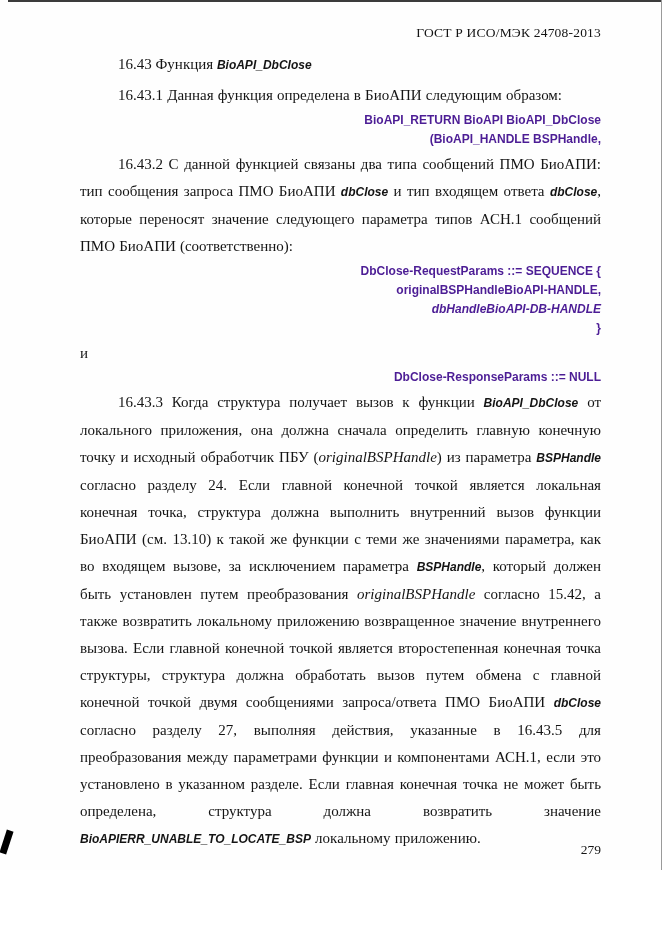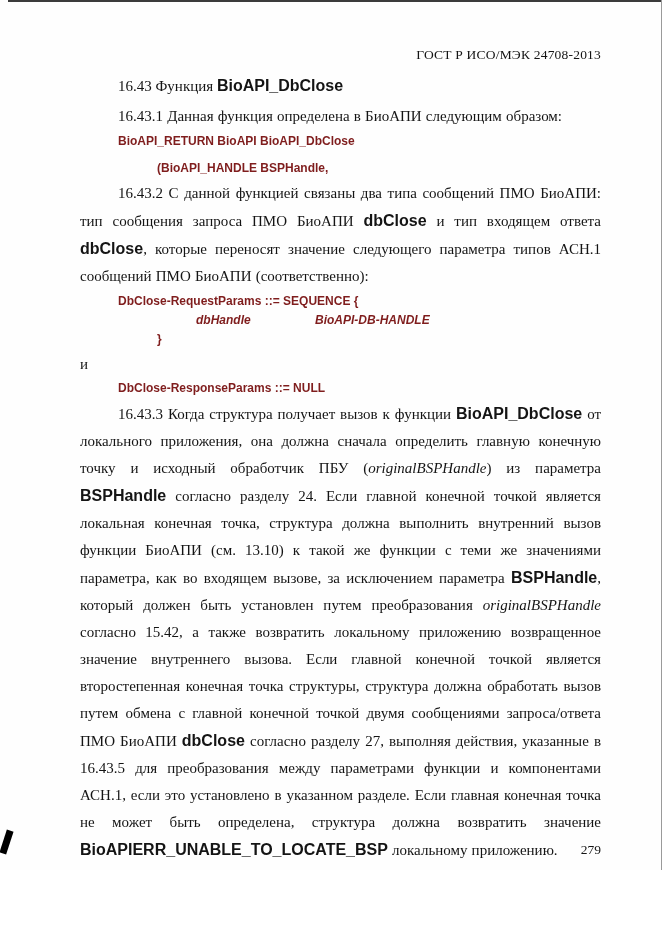--- a/index.html
+++ b/index.html
@@ -2,21 +2,21 @@
 <html><head>
 <meta charset="utf-8">
 <style>
   html, body { margin: 0; padding: 0; background: #ffffff; }
   .page {
     position: relative;
     width: 662px;
     height: 870px;
     box-sizing: border-box;
     background: #fefefe;
-    padding: 46px 61px 0 80px;
+    padding: 24px 61px 0 80px;
     font-family: "Liberation Serif", serif;
     color: #141414;
     overflow: hidden;
   }
   .artifact-top {
     position: absolute; top: 0; left: 8px; right: 0; height: 2px;
     background: #3c3c3c;
   }
   .artifact-right {
     position: absolute; top: 0; right: 0; width: 1px; height: 100%;
@@ -52,28 +52,30 @@
     font-size: 15px;
     line-height: 26px;
     margin: 0;
   }
   .code-block {
     margin: 2px 0 2px 38px;
     font-family: "Liberation Sans", sans-serif;
     font-weight: bold;
     font-size: 12px;
     line-height: 19px;
-    color: #7f1d1d;
+    color: #4c1d95;
+    text-align: right;
   }
   .code-line { white-space: nowrap; }
   .code-col { display: inline-block; min-width: 119px; }
   .code-inline {
     font-family: "Liberation Sans", sans-serif;
     font-weight: bold;
-    font-size: 16px;
+    font-size: 12px;
+    font-style: italic;
   }
   .italic { font-style: italic; }
   .bold { font-weight: normal; }
   .page-number {
     position: absolute;
     right: 61px;
     bottom: 12px;
     font-size: 13.5px;
   }
 </style>
@@ -86,27 +88,28 @@
   <div class="artifact-corner"></div>
 
   <div class="running-header">ГОСТ Р ИСО/МЭК 24708-2013</div>
 
   <div class="heading"><span class="bold">16.43 Функция </span><span class="code-inline">BioAPI_DbClose</span></div>
 
   <p class="para"><span>16.43.1 Данная функция определена в БиоАПИ следующим образом:</span></p>
 
   <div class="code-block">
       <div class="code-line" style="padding-left: 0px;"><span>BioAPI_RETURN BioAPI BioAPI_DbClose</span></div>
-      <div class="code-line" style="padding-left: 39px; margin-top: 8px;"><span>(BioAPI_HANDLE BSPHandle,</span></div>
+      <div class="code-line" style="padding-left: 39px;"><span>(BioAPI_HANDLE BSPHandle,</span></div>
     </div>
 
   <p class="para"><span>16.43.2 С данной функцией связаны два типа сообщений ПМО БиоАПИ: тип сообщения запроса ПМО БиоАПИ </span><span class="code-inline">dbClose</span><span> и тип входящем ответа </span><span class="code-inline">dbClose</span><span>, которые переносят значение следующего параметра типов АСН.1 сообщений ПМО БиоАПИ (соответственно):</span></p>
 
   <div class="code-block">
       <div class="code-line" style="padding-left: 0px;"><span>DbClose-RequestParams ::= SEQUENCE {</span></div>
+      <div class="code-line" style="padding-left: 78px;"><span class="code-col">originalBSPHandle</span><span>BioAPI-HANDLE,</span></div>
       <div class="code-line" style="padding-left: 78px; font-style: italic;"><span class="code-col">dbHandle</span><span>BioAPI-DB-HANDLE</span></div>
       <div class="code-line" style="padding-left: 39px;"><span>}</span></div>
     </div>
 
   <p class="connector">и</p>
 
   <div class="code-block">
       <div class="code-line" style="padding-left: 0px;"><span>DbClose-ResponseParams ::= NULL</span></div>
     </div>
 

